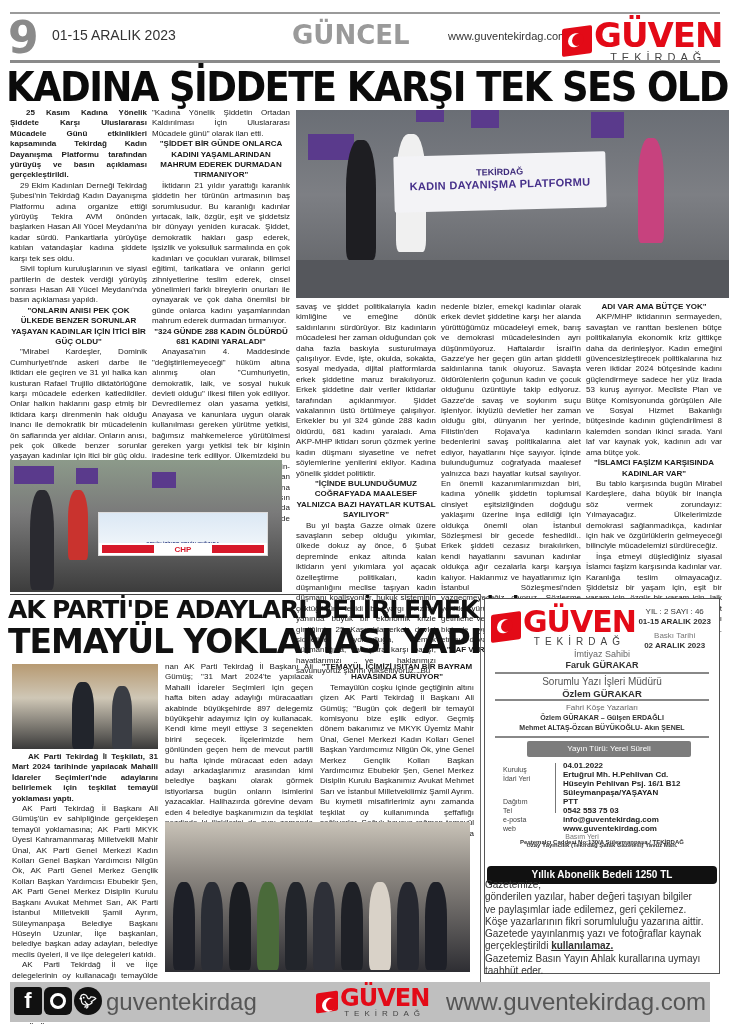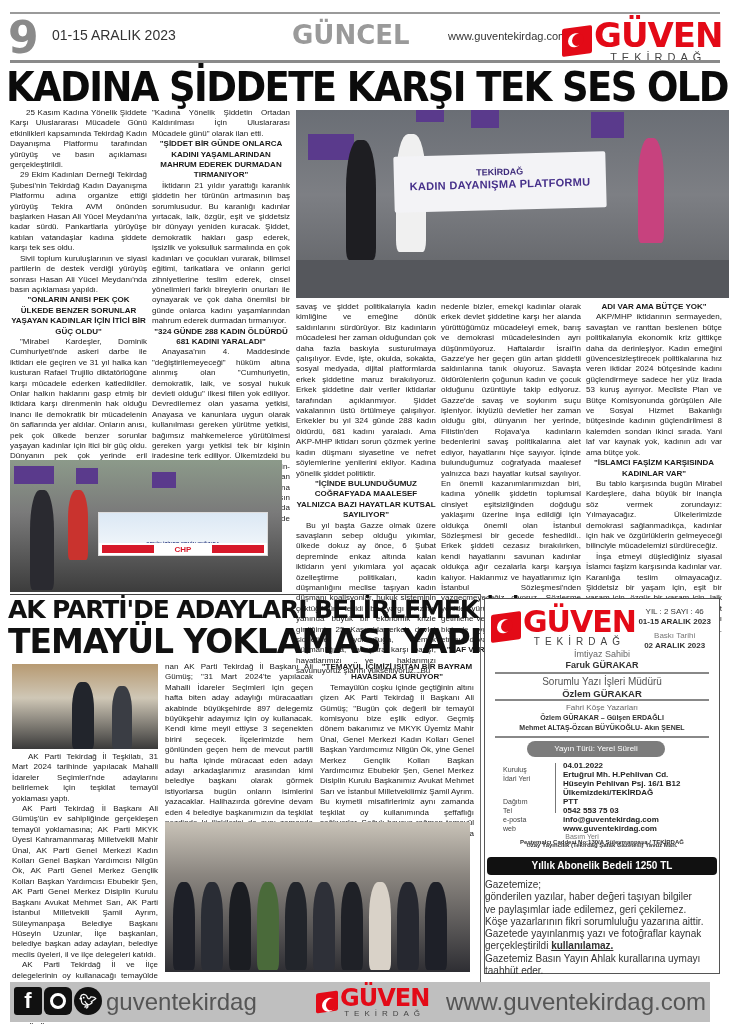--- a/index.html
+++ b/index.html
@@ -17,21 +17,21 @@
 .logo .flag:after{content:"";position:absolute;left:10px;top:7px;width:12px;height:12px;border-radius:50%;background:#e30a17}
 .logo .word{display:flex;flex-direction:column;align-items:center;margin-left:2px}
 .logo .g{font-family:"DejaVu Sans",sans-serif;font-weight:bold;color:#e30a17;letter-spacing:-1px;line-height:1}
 .logo .t{color:#444;letter-spacing:5px;line-height:1}
 .headlogo{left:562px;top:18px}
 .headlogo .g{font-size:34px}
 .headlogo .t{font-size:11px}
 .headline1{left:6px;top:64px;width:718px;font-family:"DejaVu Sans",sans-serif;font-weight:900;font-size:37px;line-height:42px;letter-spacing:-1.6px;color:#0b0b0b;white-space:nowrap;transform:scaleY(1.12);transform-origin:left top}
 .col{font-size:8px;line-height:10.4px;text-align:justify;color:#1a1a1a}
 .col p{text-indent:10px}
-.col .lead{font-weight:normal;text-indent:16px}
+.col .lead{font-weight:bold;text-indent:16px}
 .col h4{font-size:8px;font-weight:bold;text-align:center;line-height:10.4px;text-transform:none}
 .col .sig{font-weight:bold}
 .photo{overflow:hidden}
 .photo1{left:296px;top:110px;width:434px;height:188px;background:linear-gradient(180deg,#6a6e75 0%,#7d7f84 45%,#5d5f63 100%)}
 .banner1{position:absolute;left:98px;top:44px;width:212px;height:56px;background:#f3f3f6;border-radius:2px;transform:rotate(-1.5deg)}
 .banner1 .b1{position:absolute;left:0;width:100%;top:13px;text-align:center;font-weight:bold;color:#3d2a7a;font-size:9px}
 .banner1 .b2{position:absolute;left:0;width:100%;top:24px;text-align:center;font-weight:bold;color:#46308a;font-size:11px;letter-spacing:.3px}
 .sign{position:absolute;background:#5a3a8c;color:#fff;font-size:4px}
 .person{position:absolute;border-radius:40% 40% 10% 10%}
 .photo2{left:10px;top:460px;width:272px;height:132px;background:linear-gradient(180deg,#8c9a8a 0%,#7a7a7a 40%,#3c3c3c 100%)}
@@ -47,25 +47,25 @@
 .photo3{left:12px;top:664px;width:146px;height:85px;background:linear-gradient(180deg,#b79a72 0%,#cfc7b6 40%,#3a3a3a 100%)}
 .photo4{left:165px;top:822px;width:305px;height:150px;background:linear-gradient(180deg,#c9c3b8 0%,#8b8680 35%,#2e2e33 100%)}
 .vline{left:480px;top:594px;width:1px;height:388px;background:#666}
 .box{left:484px;top:598px;width:236px;height:376px;border:1px solid #555;background:#fff}
 .boxlogo{left:6px;top:8px}
 .boxlogo .g{font-size:30px}
 .boxlogo .t{font-size:10px}
 .meta-r{position:absolute;right:8px;text-align:center;font-size:8px;color:#333;line-height:10px}
 .ctr{position:absolute;left:0;width:100%;text-align:center;color:#333}
 .box .sep{position:absolute;left:10px;width:214px;height:1.5px;background:#888}
-.pill{position:absolute;left:42px;top:142px;width:138px;height:16px;background:#7c7c7c;border-radius:8px;color:#fff;font-size:8px;text-align:center;line-height:16px}
+.pill{position:absolute;left:42px;top:142px;width:164px;height:16px;background:#7c7c7c;border-radius:2px;color:#fff;font-size:8px;text-align:center;line-height:16px}
 .kv{position:absolute;font-size:7px;color:#444;line-height:9px}
 .kvline{position:absolute;left:70px;top:164px;width:1px;height:50px;background:#777}
 .kvv{position:absolute;left:78px;font-size:8px;font-weight:bold;color:#222;line-height:9.2px}
-.subs{position:absolute;left:2px;top:258px;width:230px;height:18px;background:#111;border-radius:4px;color:#fff;font-weight:bold;font-size:10px;text-align:center;line-height:18px}
+.subs{position:absolute;left:2px;top:267px;width:230px;height:18px;background:#111;border-radius:4px;color:#fff;font-weight:bold;font-size:10px;text-align:center;line-height:18px}
 .notes{position:absolute;left:0;top:280px;width:100%;font-size:10px;color:#333;line-height:12.3px}
 .footer{left:10px;top:982px;width:700px;height:40px;background:#bfbfbf}
 .soc{position:absolute;top:5px;width:28px;height:28px;background:#111;color:#fff;display:flex;align-items:center;justify-content:center;font-weight:bold}
 .footer .handle{position:absolute;left:96px;top:6px;font-size:24px;color:#555;line-height:28px}
 .footlogo{left:316px;top:986px}
 .footlogo .g{font-size:24px}
 .footlogo .t{font-size:8px}
 .footer .url{position:absolute;right:4px;top:6px;font-size:24px;color:#555;line-height:28px}
 </style>
 </head>
@@ -228,21 +228,21 @@
   <div class="kv" style="left:18px;top:166px">Kuruluş</div>
   <div class="kv" style="left:18px;top:175px">İdari Yeri</div>
   <div class="kv" style="left:18px;top:198px">Dağıtım</div>
   <div class="kv" style="left:18px;top:207px">Tel</div>
   <div class="kv" style="left:18px;top:216px">e-posta</div>
   <div class="kv" style="left:18px;top:225px">web</div>
   <div class="kvline"></div>
   <div class="kvv" style="top:162px">04.01.2022</div>
   <div class="kvv" style="top:171px">Ertuğrul Mh. H.Pehlivan Cd.</div>
   <div class="kvv" style="top:180px">Hüseyin Pehlivan Psj. 16/1 B12</div>
-  <div class="kvv" style="top:189px">Ülkemizdeki/TEKİRDAĞ</div>
+  <div class="kvv" style="top:189px">Süleymanpaşa/YAŞAYAN</div>
   <div class="kvv" style="top:198px">PTT</div>
   <div class="kvv" style="top:207px">0542 553 75 03</div>
   <div class="kvv" style="top:216px">info@guventekirdag.com</div>
   <div class="kvv" style="top:225px">www.guventekirdag.com</div>
   <div class="ctr" style="top:234px;font-size:7px;color:#777;left:-20px">Basım Yeri</div>
   <div class="ctr" style="top:243px;font-size:6px;font-weight:bold">Uzay Yayıncılık (Tekirdağ Şafak Gazetesi) Yavuz Mah.</div>
 
   <div class="subs">Yıllık Abonelik Bedeli  1250 TL</div>
   <div class="notes">
     <div>Gazetemize;</div>

